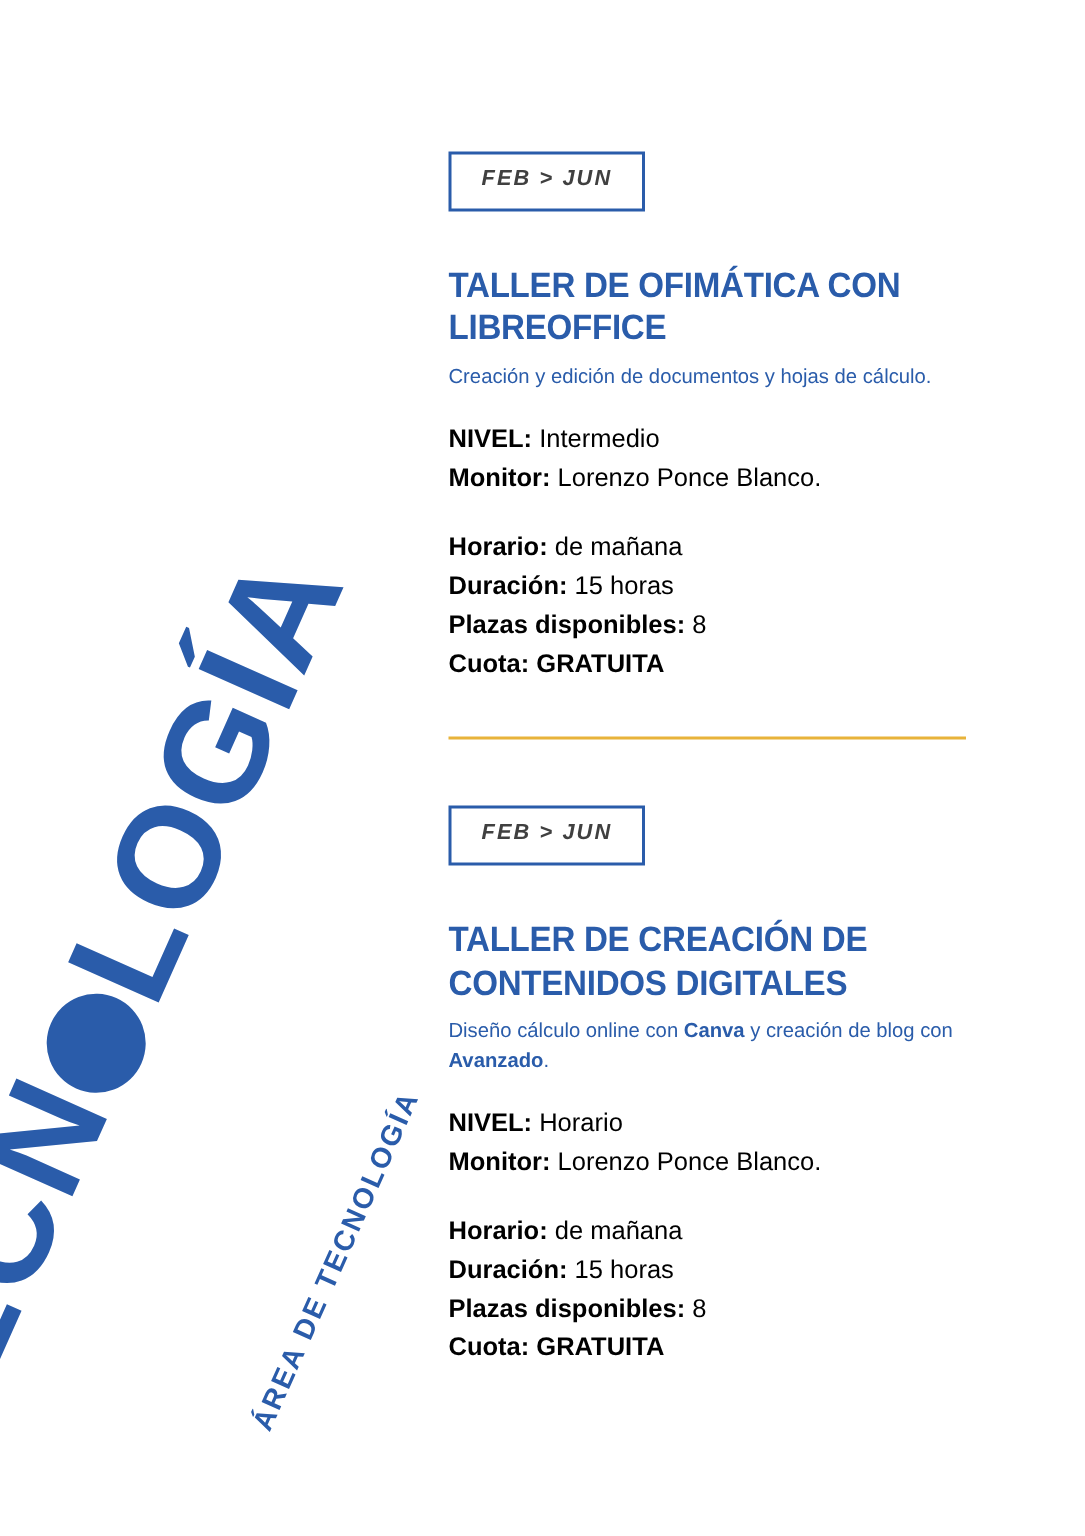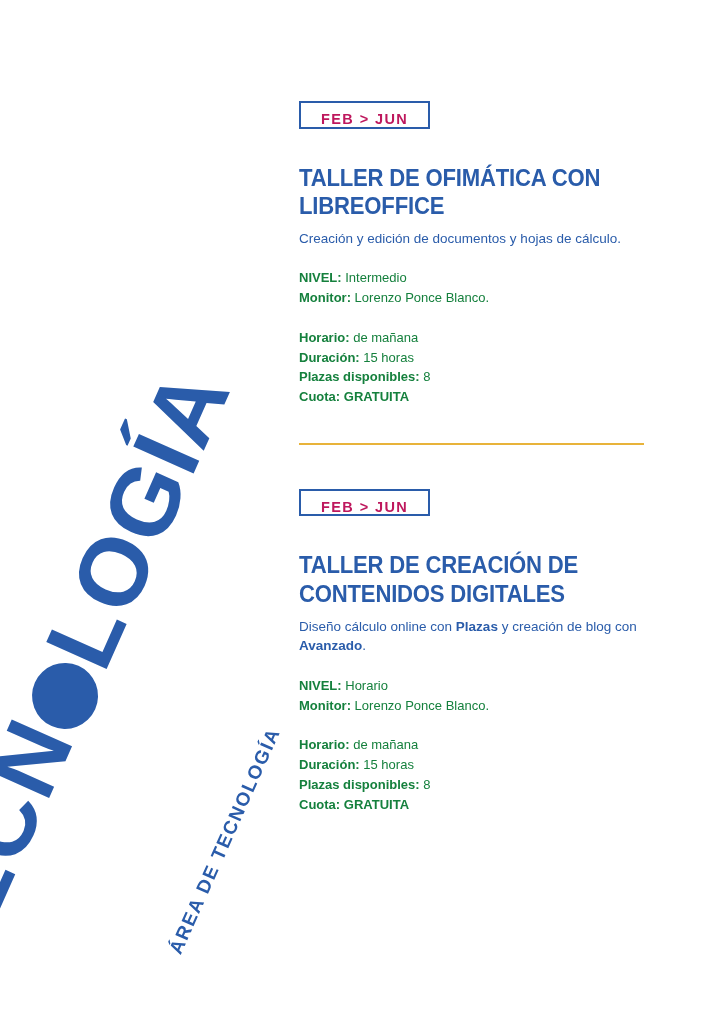--- a/index.html
+++ b/index.html
@@ -84,26 +84,27 @@
 
   .course {
     position: relative;
   }
   .course.first { padding-top: 101px; }
   .course.second { padding-top: 44px; }
 
   .badge {
     display: inline-block;
     border: 2px solid #2a5caa;
-    color: #be185d;
+    color: #404040;
     font-weight: 700;
     font-size: 14.5px;
     letter-spacing: 1.4px;
-    padding: 9px 20px 0 20px;
+    padding: 9px 20px 12px 20px;
     line-height: 1;
+    font-style: italic;
   }
 
   .course-title {
     margin: 35px 0 0 0;
     font-family: "Liberation Sans", sans-serif;
     font-weight: 700;
     font-size: 23.5px;
     line-height: 1.22;
     letter-spacing: -0.2px;
     color: #2a5caa;
@@ -116,23 +117,23 @@
     margin: 8px 0 0 0;
     font-size: 13.5px;
     line-height: 1.45;
     color: #2a5caa;
     max-width: 345px;
   }
   .desc b { font-weight: 700; }
 
   .meta-block {
     margin-top: 20px;
-    font-size: 13px;
+    font-size: 17px;
     line-height: 1.52;
-    color: #15803d;
+    color: #000000;
   }
   .meta-block.tight { }
   .meta-line b { font-weight: 700; }
 
   .divider {
     margin: 36px 0 0 0;
     width: 345px;
     height: 2px;
     background: #e8b33a;
   }
@@ -183,21 +184,21 @@
         <b>GRATUITA</b>
       </div>
     </div>
 
     <div class="divider"></div>
   </div>
 
   <div class="course second">
     <div class="badge">FEB &gt; JUN</div>
     <h2 class="course-title">TALLER DE CREACIÓN DE CONTENIDOS DIGITALES</h2>
-    <p class="desc"><span>Diseño cálculo online con </span><b>Plazas</b><span> y creación de blog con </span><b>Avanzado</b><span>.</span></p>
+    <p class="desc"><span>Diseño cálculo online con </span><b>Canva</b><span> y creación de blog con </span><b>Avanzado</b><span>.</span></p>
 
     <div class="meta-block">
       <div class="meta-line">
         <b>NIVEL:</b>
         <span>Horario</span>
       </div>
       <div class="meta-line">
         <b>Monitor:</b>
         <span>Lorenzo Ponce Blanco.</span>
       </div>

